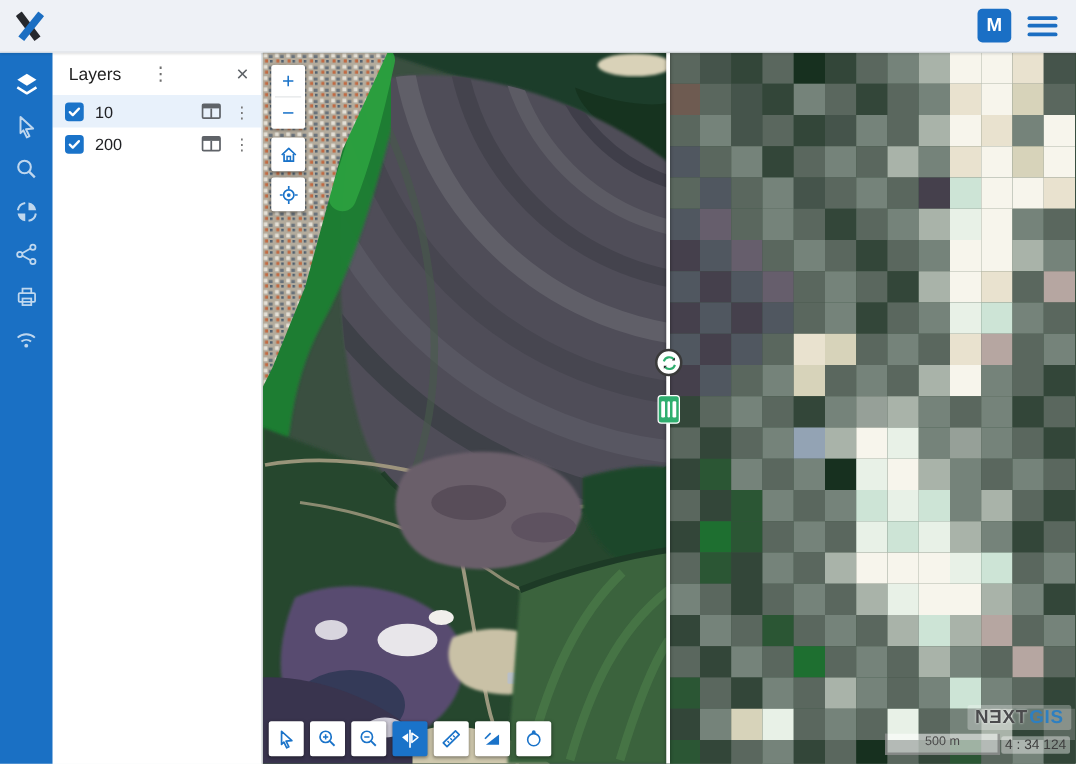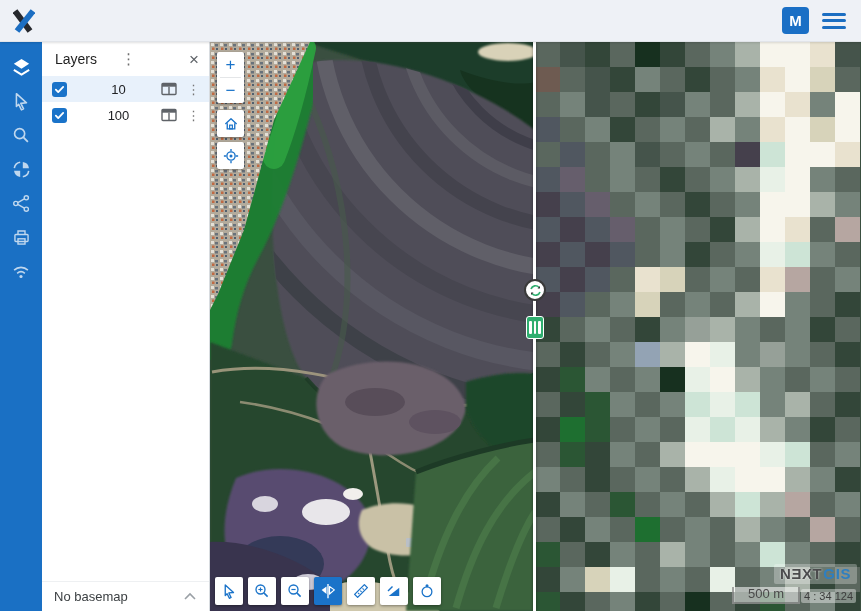--- a/index.html
+++ b/index.html
@@ -26,21 +26,21 @@
   
   .layers-panel { position:absolute; top:42px; left:42px; width:168px; height:569px; background:#fff;
     border-right:1px solid #d8dce0; display:flex; flex-direction:column; z-index:20; }
   .panel-header { height:34px; display:flex; align-items:center; padding:0 10px 0 13px; flex:0 0 auto; }
   .panel-title { font-size:14px; color:#1f1f1f; }
   .panel-kebab { margin-left:24px; color:#6f6f6f; font-size:15px; width:12px; text-align:center; cursor:pointer; }
   .panel-close { margin-left:auto; color:#5f6368; font-size:17px; line-height:1; cursor:pointer; }
   .layer-row { height:26px; display:flex; align-items:center; padding:0 9px 0 10px; font-size:13px; color:#202124; cursor:pointer; }
   .layer-row.selected { background:#e8f1fb; }
   .checkbox { width:15px; height:15px; background:#1a73c9; border-radius:3px; margin-right:9px; flex:0 0 auto; }
-  .layer-label { flex:1 1 auto;text-align:center; }
+  .layer-label { flex:1 1 auto; }
   .row-table-icon { margin-right:10px; display:flex; cursor:pointer; }
   .row-kebab { color:#757575; font-size:13px; cursor:pointer; }
   .basemap-select { margin-top:auto; height:30px; display:flex; align-items:center; padding:0 12px;
     font-size:13px; color:#3c4043; border-top:1px solid #eef0f2; cursor:pointer; }
   .basemap-chevron { margin-left:auto; display:flex; }
 
   
   .map-canvas { position:absolute; top:42px; left:210px; width:651px; height:569px; overflow:hidden; background:#3a4f40; }
   #left-art { position:absolute; left:0; top:0; width:325px; height:569px; display:block; }
   #pixel-grid { position:absolute; left:325px; top:0; width:326px; height:575px;
@@ -59,23 +59,23 @@
   .zoom-btn { height:25px; color:#1a73c9; font-size:17px; cursor:pointer; }
   .zoom-sep { height:1px; background:#e4e6e8; margin:0 3px; }
   .sq-btn { width:27px; height:27px; cursor:pointer; }
   .home-btn { left:7px; top:68px; }
   .locate-btn { left:7px; top:100px; }
 
   .map-toolbar { position:absolute; left:5px; bottom:6px; display:flex; gap:5px; z-index:8; }
   .tool-btn { width:28px; height:28px; background:#fff; border-radius:2px; box-shadow:0 1px 3px rgba(0,0,0,.4); cursor:pointer; }
   .tool-btn.active { background:#1a73c9; }
 
-  .scale-bar { position:absolute; right:61px; bottom:7px; width:68px; height:17px; z-index:8;
+  .scale-bar { position:absolute; right:61px; bottom:7px; width:92px; height:17px; z-index:8;
     background:rgba(255,255,255,.55); border:2px solid rgba(95,95,95,.55); border-top:none;
-    font-size:13px; color:#4a4a4a; text-align:center; line-height:14px;margin-left:48px; }
+    font-size:10px; color:#4a4a4a; text-align:center; line-height:14px;margin-left:48px; }
   .scale-ratio { position:absolute; right:5px; bottom:8px; z-index:8; font-size:11px; color:#3d3d3d;
     background:rgba(255,255,255,.4); padding:1px 3px; border-radius:2px; }
   .map-logo { position:absolute; right:4px; bottom:27px; z-index:8; font-size:15px; font-weight:bold;
     letter-spacing:.6px; background:rgba(255,255,255,.28); padding:1px 6px 2px; border-radius:2px; }
   .logo-dark { color:#4b4b4d; text-shadow:0 0 2px rgba(255,255,255,.9); }
   .logo-blue { color:#2e7fc0; margin-left:1px; }
 </style>
 </head>
 <body>
 
@@ -167,39 +167,31 @@
     </span>
     <span class="row-kebab">⋮</span>
   </div>
 
   <div class="layer-row">
     <span class="checkbox fc">
       <svg width="11" height="11" viewBox="0 0 12 12">
           <path d="M2 6.2l2.6 2.6L10 3.2" fill="none" stroke="#fff" stroke-width="2" stroke-linecap="round" stroke-linejoin="round"></path>
         </svg>
     </span>
-    <span class="layer-label">100</span>
+    <span class="layer-label">200</span>
     <span class="row-table-icon">
       <svg width="16" height="14" viewBox="0 0 16 14">
           <rect x="1" y="1.5" width="14" height="11" rx="1" fill="none" stroke="#5f6368" stroke-width="1.4"></rect>
           <rect x="1" y="1.5" width="14" height="3.2" fill="#5f6368"></rect>
           <path d="M8 4.7v7.8" stroke="#5f6368" stroke-width="1.4"></path>
         </svg>
     </span>
     <span class="row-kebab">⋮</span>
   </div>
 
-  <div class="basemap-select">
-    <span>No basemap</span>
-    <span class="basemap-chevron">
-      <svg width="14" height="9" viewBox="0 0 14 9">
-          <path d="M2 7l5-5 5 5" fill="none" stroke="#9aa0a6" stroke-width="1.6"></path>
-        </svg>
-    </span>
-  </div>
 </div>
 
 <div class="map-canvas">
 
   <svg id="left-art" viewBox="0 0 325 569" preserveAspectRatio="none">
     <defs>
       <pattern id="urb" width="9" height="9" patternUnits="userSpaceOnUse">
         <rect width="9" height="9" fill="#b3ab9c"></rect>
         <rect x="1" y="1" width="3" height="3" fill="#e4e0d6"></rect>
         <rect x="5" y="2" width="3" height="2.5" fill="#69727b"></rect>

